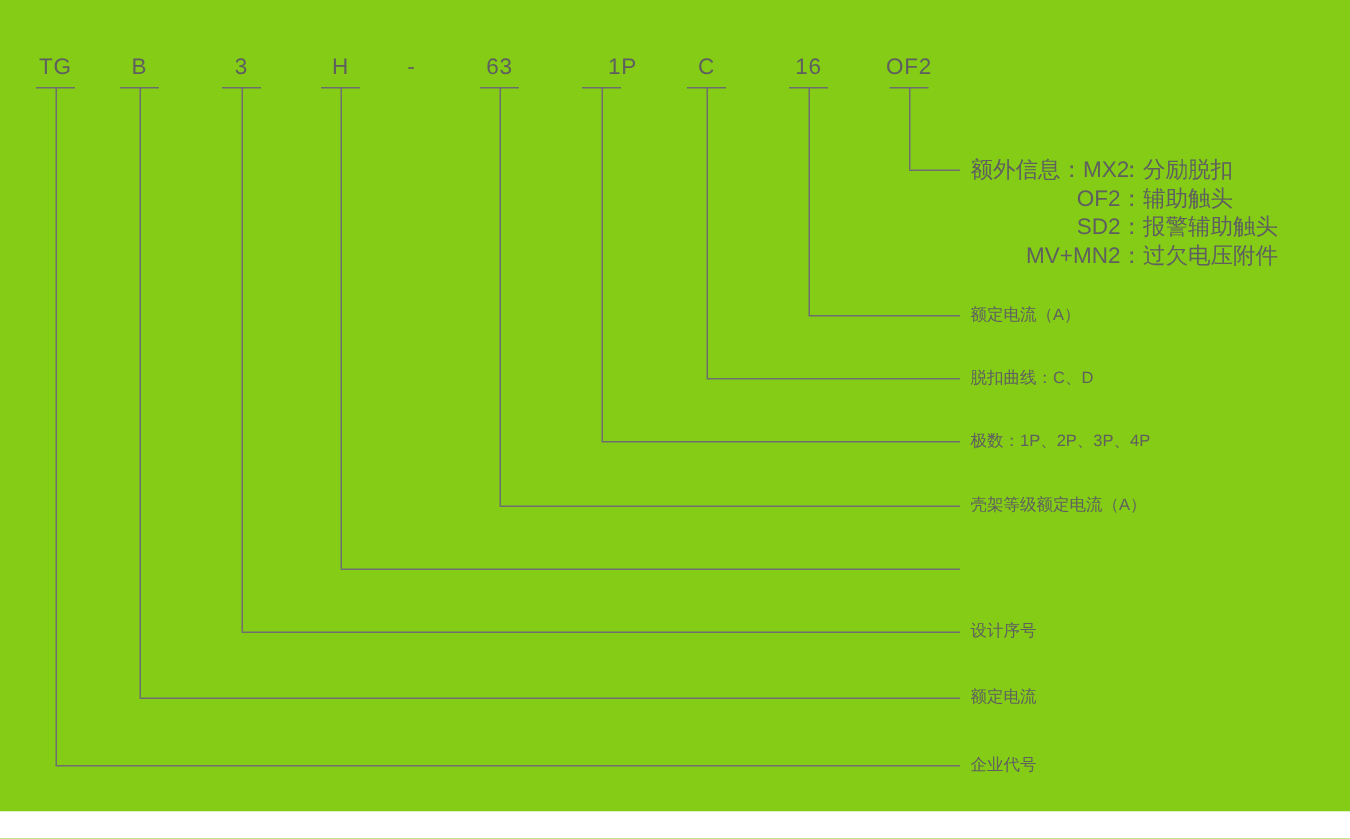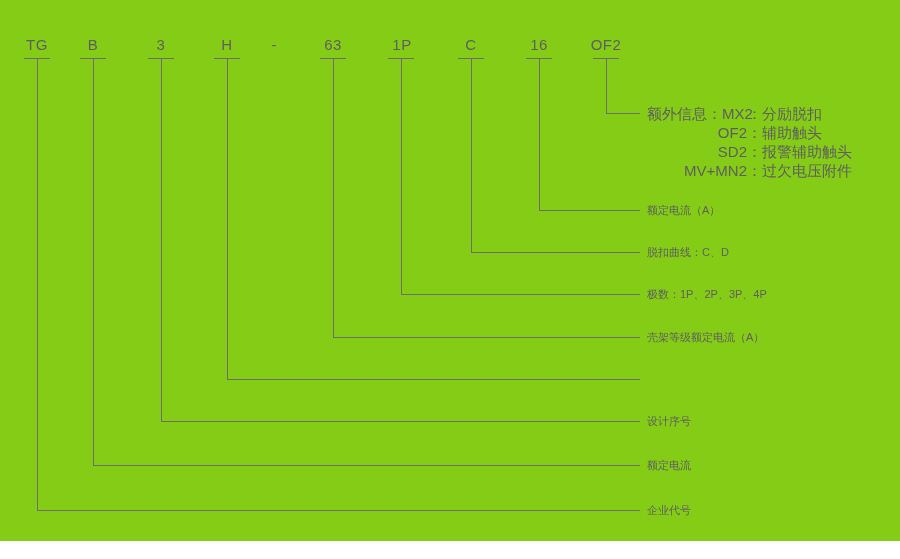--- a/index.html
+++ b/index.html
@@ -78,21 +78,21 @@
 <body>
 
 <div class="canvas">
 
   <div class="code" style="left:7px">TG</div>
   <div class="code" style="left:63px">B</div>
   <div class="code" style="left:131px">3</div>
   <div class="code" style="left:197px">H</div>
   <div class="dash" style="left:244px">-</div>
   <div class="code" style="left:303px">63</div>
-  <div class="code" style="left:372px">1P</div>
+  <div class="code" style="left:385px">1P</div>
   <div class="code" style="left:441px">C</div>
   <div class="code" style="left:509px">16</div>
   <div class="code" style="left:576px">OF2</div>
 
   <div class="ul" style="left:24px"></div>
   <div class="ul" style="left:80px"></div>
   <div class="ul" style="left:148px"></div>
   <div class="ul" style="left:214px"></div>
   <div class="ul" style="left:320px"></div>
   <div class="ul" style="left:388px"></div>

